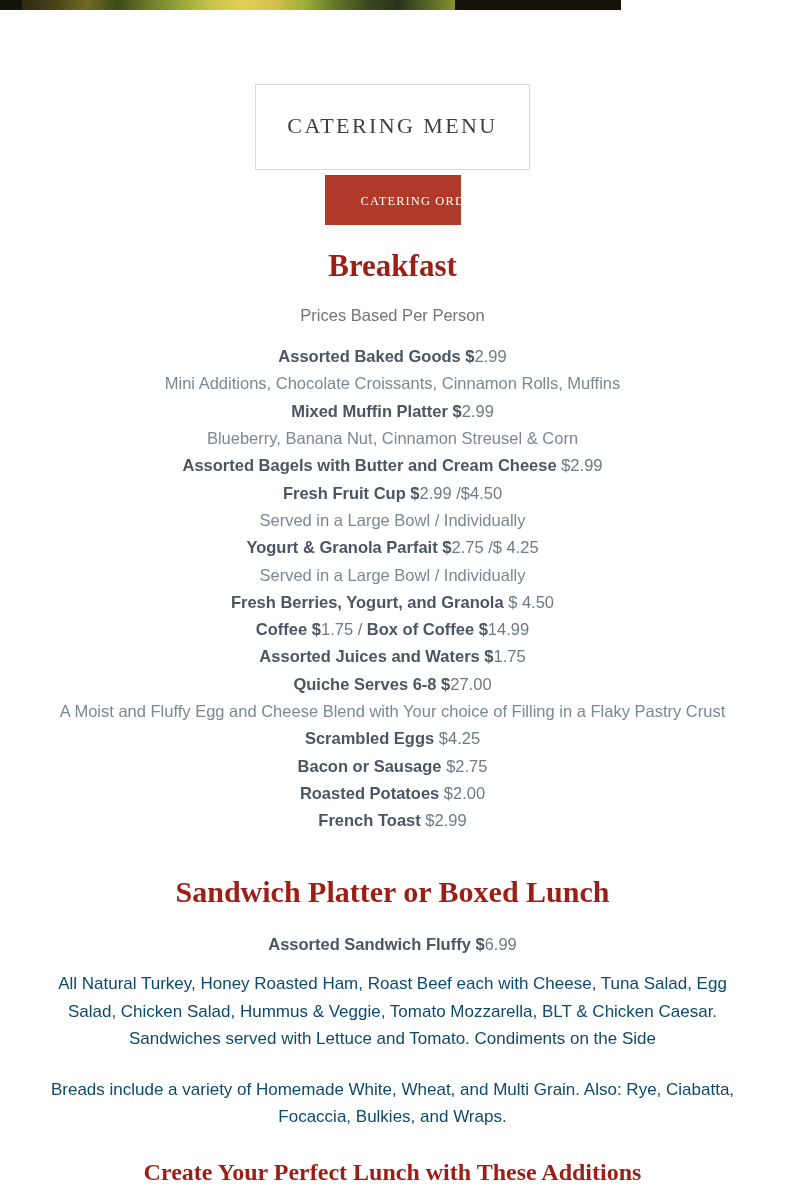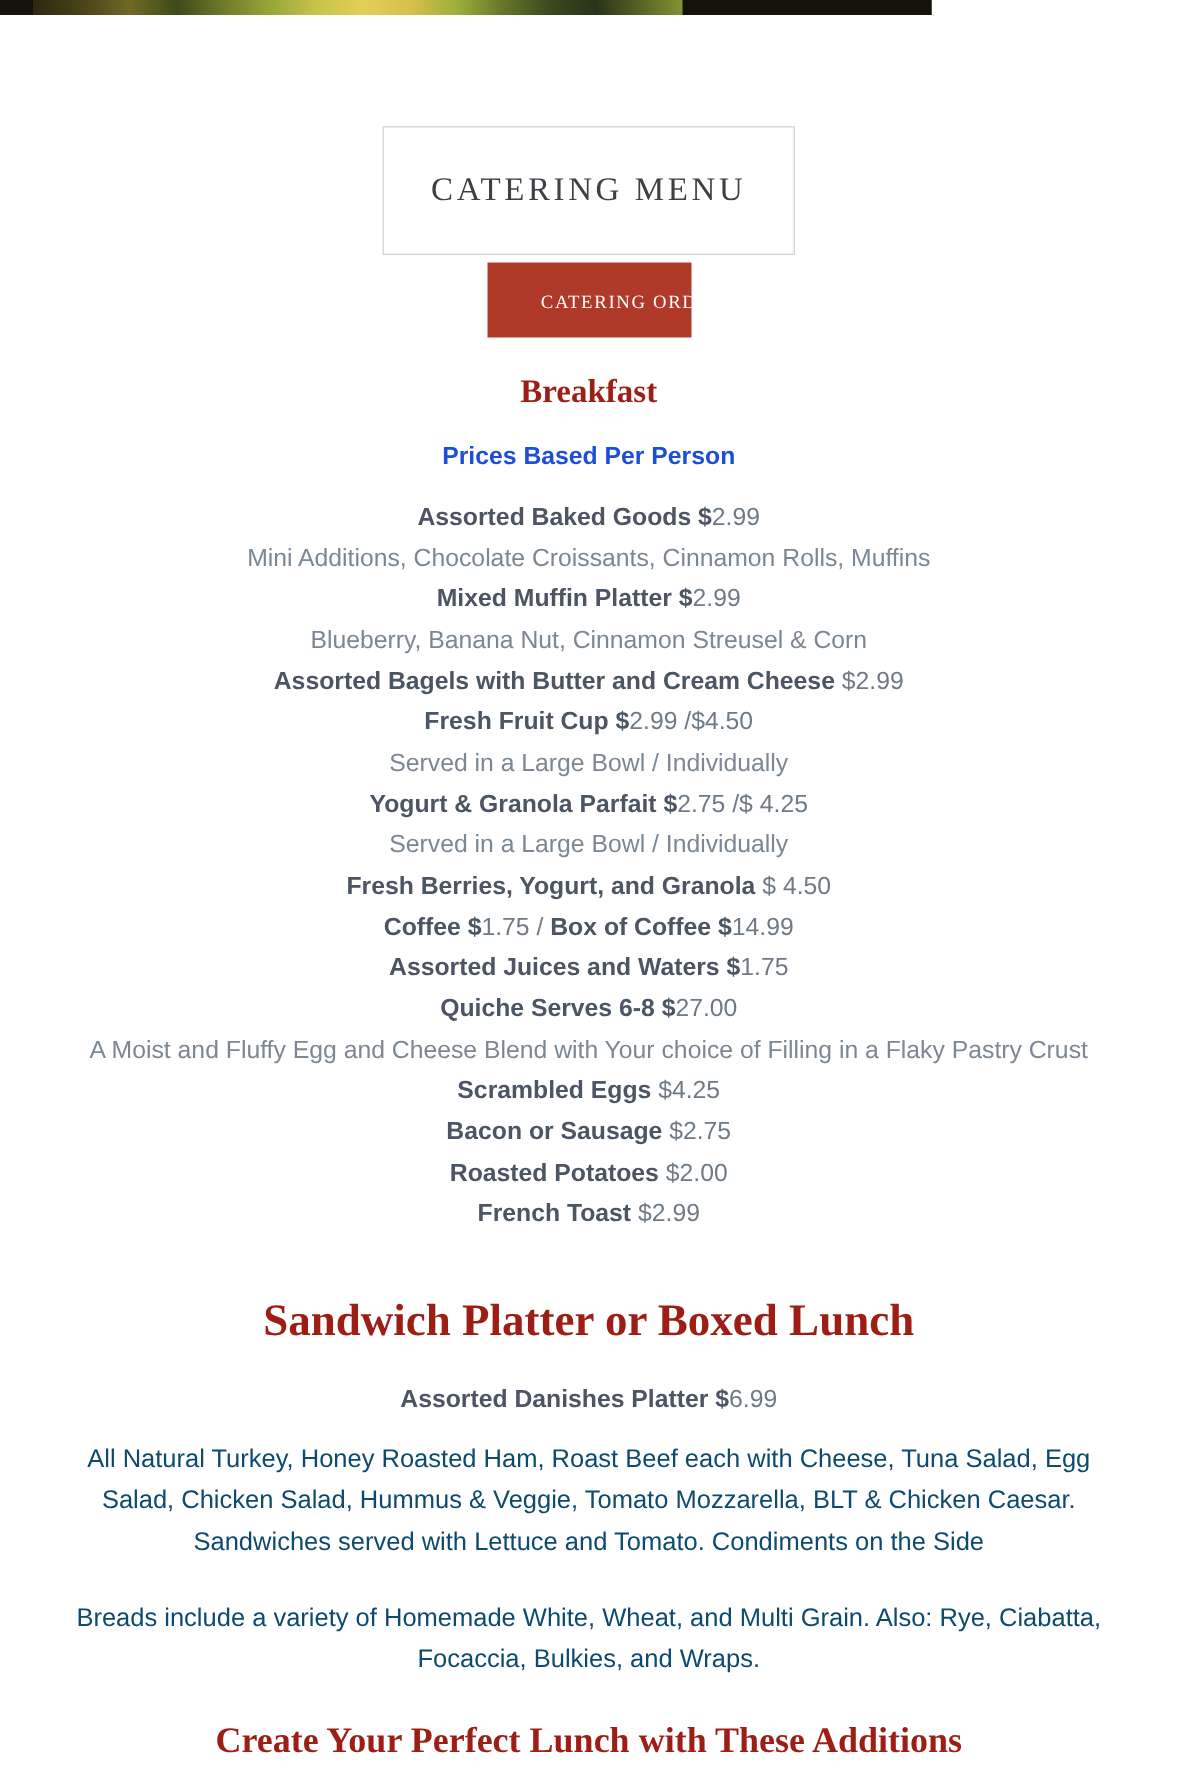--- a/index.html
+++ b/index.html
@@ -106,29 +106,29 @@
     cursor: pointer;
   }
 
   h2.section-head {
     font-family: "Liberation Serif", serif;
     color: #9c1e15;
     font-weight: bold;
     margin: 22px 0 0 0;
     line-height: 1.25;
   }
-  h2.breakfast { font-size: 22px; }
+  h2.breakfast { font-size: 31px; }
   h2.sandwich  { font-size: 30px; margin-top: 39px; }
   h2.additions { font-size: 24px; margin-top: 26px; }
 
   p.lead {
     font-size: 16.5px;
     margin: 20px 0 0 0;
-    color: #1d4ed8;
-    font-weight: 700;
+    color: #737373;
+    font-weight: 400;
   }
 
   .menu-list {
     margin-top: 18px;
   }
   .menu-line {
     font-size: 16.5px;
     line-height: 27.3px;
     color: #6e7a85;
     font-weight: 300;
@@ -232,21 +232,21 @@
 
       <div class="menu-line">
         <b>French Toast</b><span> $2.99</span>
       </div>
 
     </div>
 
     <h2 class="section-head sandwich">Sandwich Platter or Boxed Lunch</h2>
 
     <div class="menu-line" style="margin-top:20px;">
-      <b>Assorted Danishes Platter $</b><span>6.99</span>
+      <b>Assorted Sandwich Fluffy $</b><span>6.99</span>
     </div>
 
     <p class="para">All Natural Turkey, Honey Roasted Ham, Roast Beef each with Cheese, Tuna Salad, Egg Salad, Chicken Salad, Hummus &amp; Veggie, Tomato Mozzarella, BLT &amp; Chicken Caesar. Sandwiches served with Lettuce and Tomato. Condiments on the Side</p>
 
     <p class="para spaced">Breads include a variety of Homemade White, Wheat, and Multi Grain. Also: Rye, Ciabatta, Focaccia, Bulkies, and Wraps.</p>
 
     <h2 class="section-head additions">Create Your Perfect Lunch with These Additions</h2>
 
   </div>
 </div>

